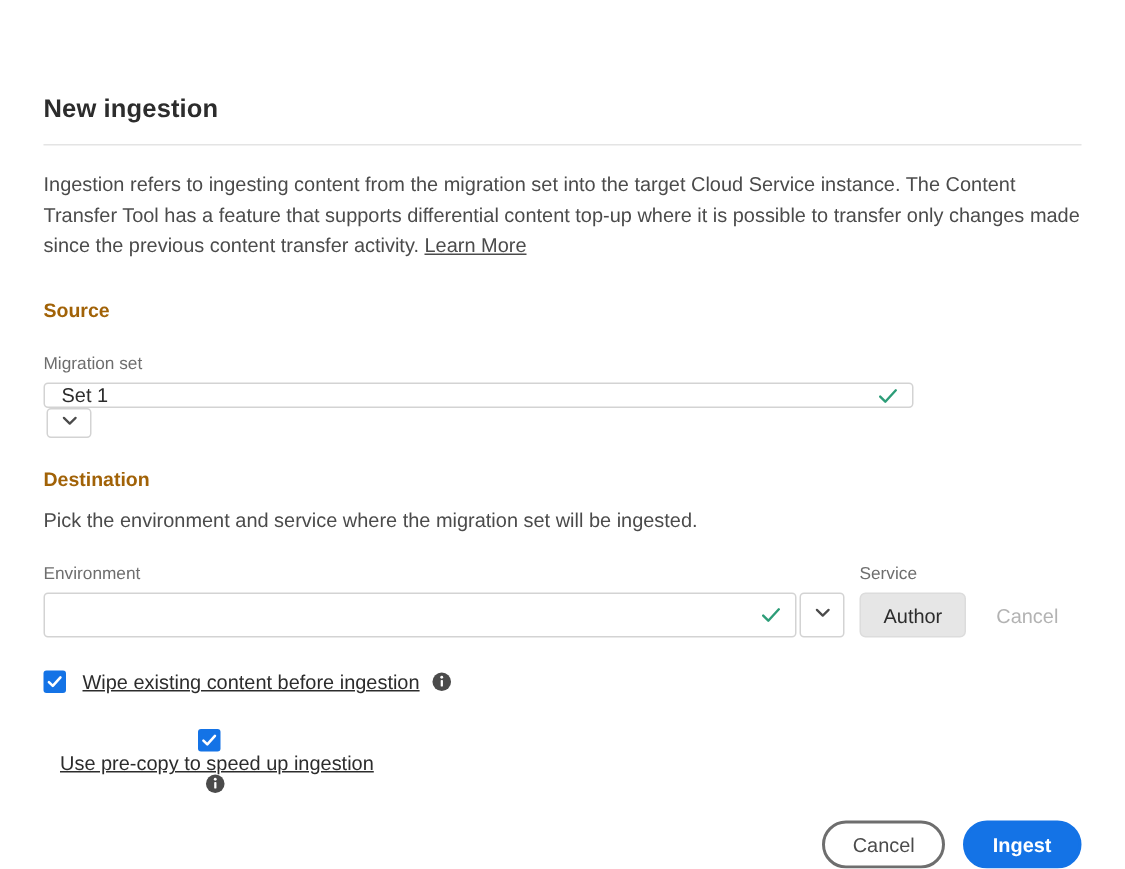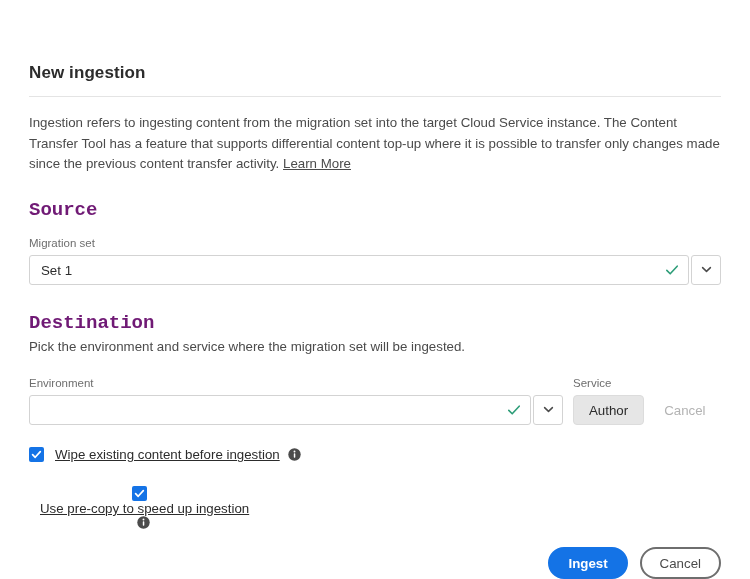--- a/index.html
+++ b/index.html
@@ -58,24 +58,23 @@
   .learn-more {
     color: #4b4b4b;
     text-decoration: underline;
     cursor: pointer;
   }
 
   
   .section-head {
     position: absolute;
     left: 29px;
-    font-size: 19px;
+    font-size: 13px;
     font-weight: bold;
-    color: #701a75;
-    font-family: Liberation Mono, monospace;
+    color: #a16207;
   }
   #source-head { top: 166px; }
   #destination-head { top: 279px; }
 
   .dest-sub {
     position: absolute;
     left: 29px;
     top: 306px;
     font-size: 13.3px;
     color: #4b4b4b;
@@ -130,21 +129,21 @@
     border: 1px solid #d3d3d3;
     border-radius: 3px;
     background: #ffffff;
     margin-left: 2px;
     display: flex;
     align-items: center;
     justify-content: center;
     cursor: pointer;
   }
 
-  #migset-picker { left: 29px; top: 222px; width: 692px; }
+  #migset-picker { left: 29px; top: 222px; width: 580px; flex-direction: column; }
   #env-picker    { left: 29px; top: 362px; width: 534px; }
 
   
   .service-group {
     position: absolute;
     left: 573px;
     top: 362px;
     display: flex;
     align-items: center;
     gap: 4px;
@@ -332,17 +331,17 @@
     <span class="info-icon">
       <svg width="13" height="13" viewBox="0 0 13 13">
           <circle cx="6.5" cy="6.5" r="6.2" fill="#4B4B4B"></circle>
           <rect x="5.8" y="5.3" width="1.5" height="4.4" rx="0.6" fill="#ffffff"></rect>
           <circle cx="6.5" cy="3.5" r="0.95" fill="#ffffff"></circle>
         </svg>
     </span>
   </div>
 
   <div class="footer">
+    <div class="btn btn-cancel">Cancel</div>
     <div class="btn btn-primary">Ingest</div>
-    <div class="btn btn-cancel">Cancel</div>
   </div>
 
 </div>
 
 </body></html>

